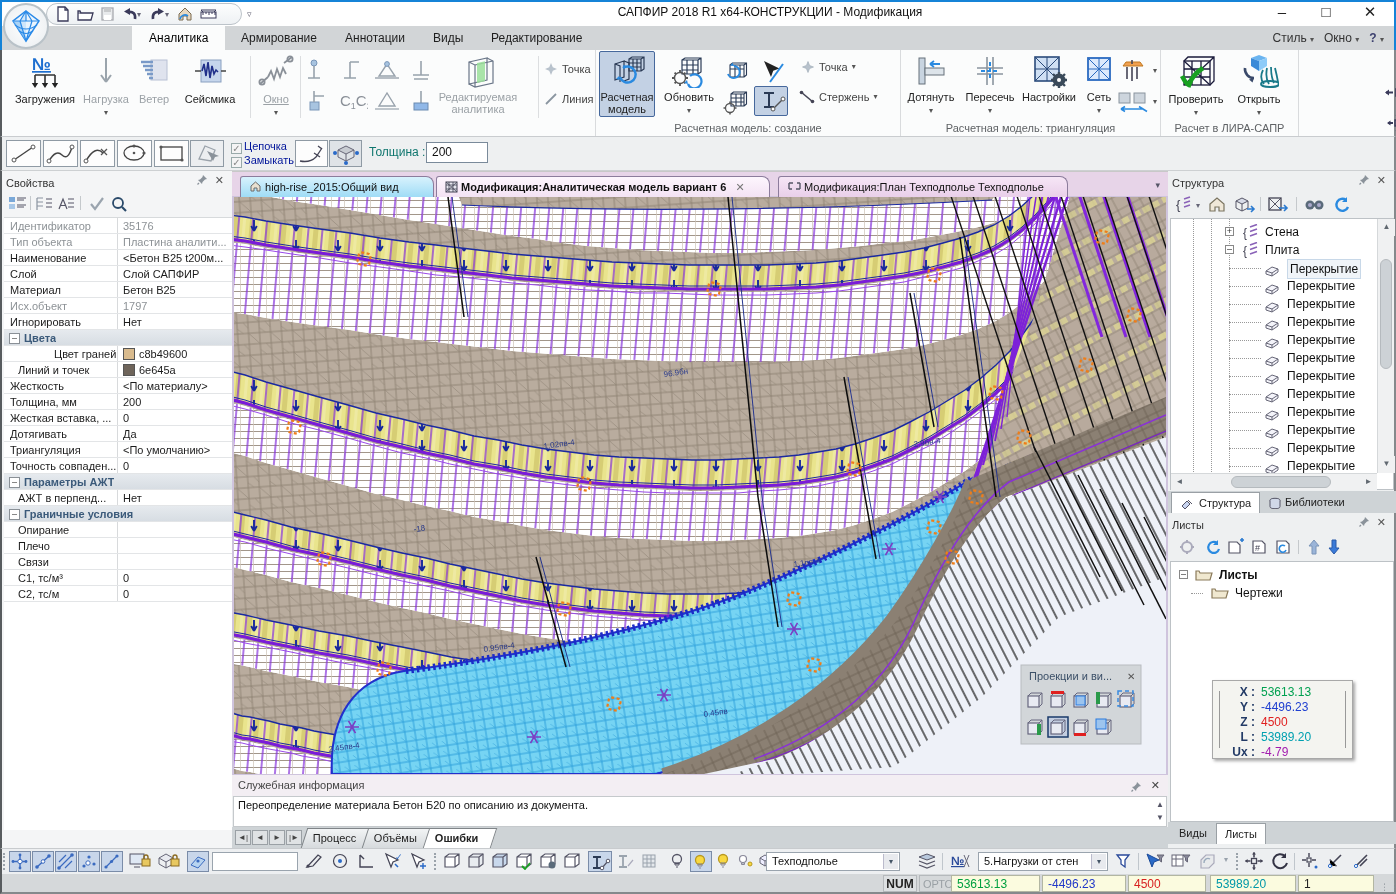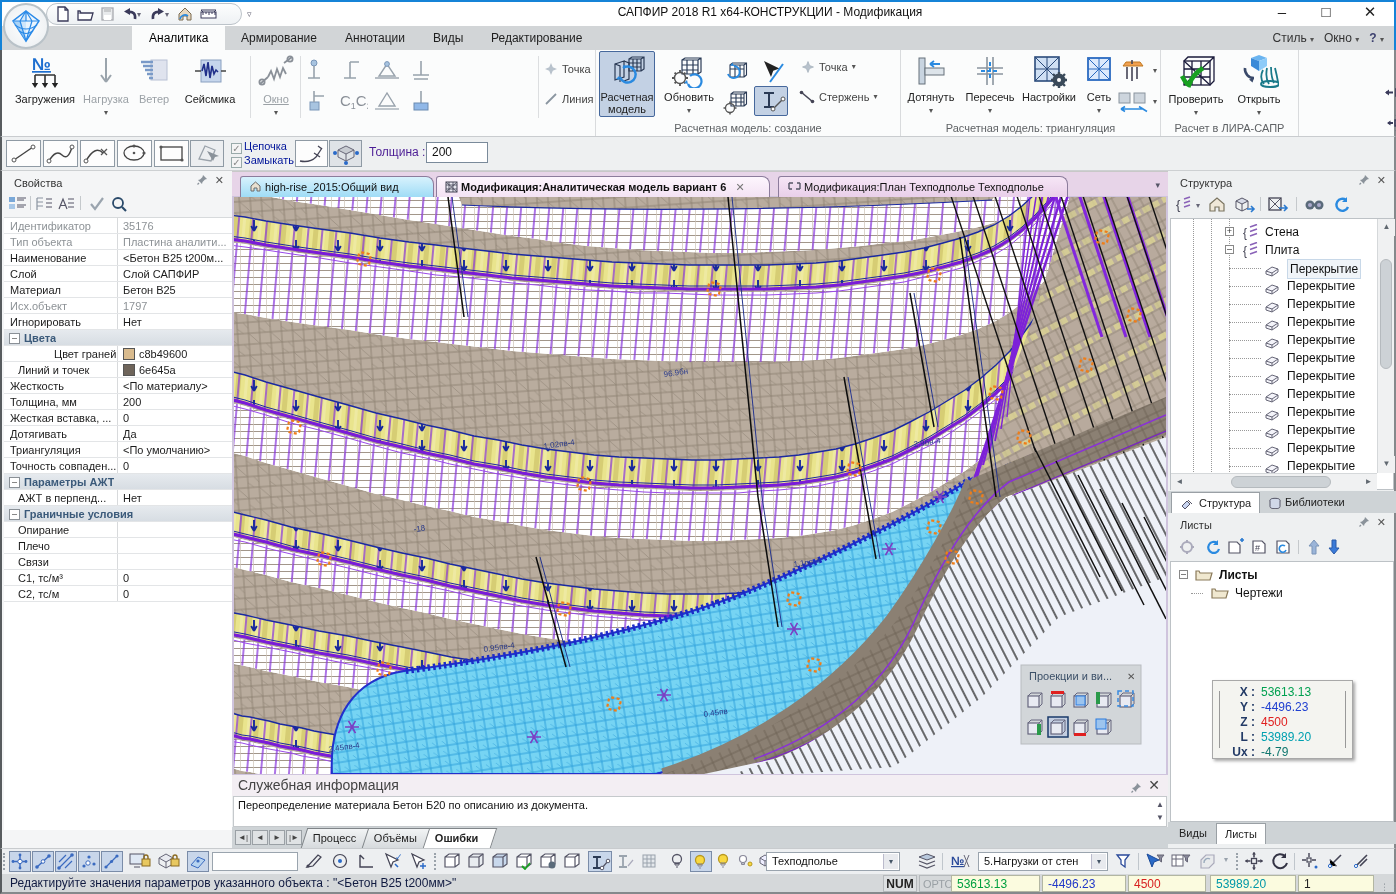--- a/index.html
+++ b/index.html
@@ -28,42 +28,42 @@
 .dd { color:#555; font-size:8px; line-height:6px; }
 .pressed { background:#c3d1e4; border:1px solid #46689c; border-radius:2px; }
 .smallrow { position:absolute; display:flex; gap:4px; align-items:center; font-size:11px; color:#222; }
 
 #toolbar2 { left:0; top:137px; width:1396px; height:34px; background:#eef0f1; border-bottom:1px solid #cdd0d2; border-left:2px solid #585c5f; border-right:2px solid #85898c; }
 .t2btn { position:absolute; top:3px; width:35px; height:27px; background:#fdfdfd; border:1px solid #8f9aa4; }
 .chk { position:absolute; font-size:11px; color:#00149a; }
 .chkbox { display:inline-block; width:11px; height:11px; border:1px solid #9aa; background:#f4f4f4; margin-right:2px; vertical-align:-2px; text-align:center; line-height:10px; font-size:10px; color:#888; }
 
 .panel { background:#eef0f1; }
-.phead { position:absolute; left:0; right:0; top:3px; height:19px; font-size:11px; color:#333; padding-left:12px; line-height:18px; }
+.phead { position:absolute; left:0; right:0; top:3px; height:19px; font-size:11px; color:#333; padding-left:4px; line-height:18px; }
 .phico { position:absolute; top:3px; font-size:11px; color:#555; }
 .ptools { position:absolute; left:2px; right:2px; height:24px; }
 
 #leftpanel { left:0; top:171px; width:232px; height:677px; border-left:2px solid #585c5f; background:#f4f5f6; }
 #proptable { position:absolute; left:2px; top:46px; width:228px; background:#fff; border-top:1px solid #d7dadc; }
 .prow { position:relative; height:16px; line-height:16px; border-bottom:1px solid #e3e5e7; font-size:11px; color:#1c1c1c; }
 .prow .pl { position:absolute; left:6px; top:0; width:106px; overflow:hidden; white-space:nowrap; }
 .prow .pv { position:absolute; left:119px; top:0; right:2px; overflow:hidden; white-space:nowrap; }
 .prow .sep { position:absolute; left:113px; top:0; bottom:0; width:1px; background:#d8dadc; }
 .prow.g { background:linear-gradient(#e6eaee,#d7dde3); color:#3b5a7a; font-weight:bold; }
 .prow.g .pl { left:20px; width:auto; }
 .prow.dis2 .pl, .prow.dis2 .pv { color:#8d9296; }
 .gbox { position:absolute; left:5px; top:3px; width:11px; height:11px; border:1px solid #8a9096; background:#fff; font-weight:normal; text-align:center; line-height:9px; font-size:9px; color:#444; }
 .sw { display:inline-block; width:12px; height:12px; border:1px solid #555; vertical-align:-2px; margin-right:4px; }
 
 #viewtabs { left:232px; top:171px; width:936px; height:25px; background:#e7d4e8; border-top:1px solid #c8c8c8; }
 .vtab { position:absolute; top:4px; height:21px; line-height:20px; white-space:nowrap; overflow:hidden; font-size:11px; color:#111; border:1px solid #8c7c9c; border-bottom:none; padding:0 8px; border-radius:3px 8px 0 0; }
 #canvaswrap { left:232px; top:196px; width:936px; height:579px; background:#cfc4dd; }
 #cv { position:absolute; left:2px; top:1px; }
 #servpanel { left:232px; top:775px; width:936px; height:73px; background:#eef0f1; }
-#servhead { position:absolute; left:0; top:0; width:936px; height:21px; background:#f3eef3; font-size:14px; color:#444; line-height:20px; padding-left:6px; }
+#servhead { position:absolute; left:0; top:0; width:936px; height:21px; background:#f3eef3; font-size:11px; color:#444; line-height:20px; padding-left:6px; }
 #servbody { position:absolute; left:1px; top:21px; width:934px; height:31px; background:#fff; border:1px solid #c5c9cc; font-size:11px; color:#111; line-height:15px; padding:1px 4px; }
 #servtabs { position:absolute; left:0; top:52px; width:936px; height:21px; background:#ced3d6; }
 .stab { position:absolute; top:1px; height:20px; line-height:19px; font-size:11px; color:#222; padding:0 14px 0 8px; border:1px solid #7f8488; border-bottom:none; background:linear-gradient(#f2f4f5,#d6dadd); transform:skewX(-18deg); }
 .stab span { display:inline-block; transform:skewX(18deg); }
 .stab.act { background:#fff; font-weight:bold; }
 .navb { position:absolute; top:3px; width:16px; height:15px; background:#dfe2e4; border:1px solid #9aa0a5; color:#444; font-size:8px; text-align:center; line-height:14px; }
 
 #rightpanel { left:1168px; top:171px; width:228px; height:677px; background:#eef0f1; border-right:2px solid #85898c; }
 .treebox { position:absolute; background:#fff; border:1px solid #bdc2c6; }
 .ritem { position:relative; height:18px; line-height:18px; font-size:12px; color:#111; white-space:nowrap; }
@@ -217,20 +217,31 @@
         </svg>
         <svg width="30" height="26">
           <path d="M15,5 l-8,13 h16 z" fill="none" stroke="#98a2ac" stroke-width="1.4"></path>
           <path d="M3,21 h24" stroke="#98a2ac" stroke-width="1.2"></path>
         </svg>
         <svg width="30" height="26">
           <path d="M15,3 v12" stroke="#98a2ac" stroke-width="1.6"></path>
           <rect x="8" y="15" width="14" height="7" fill="#90b8e8" stroke="#6a8ab0"></rect>
         </svg>
       </div>
+  <div class="bigbtn dis" style="left:420px; width:108px;">
+        <span class="ic"><svg width="34" height="34">
+            <g fill="none" stroke="#6a7688" stroke-width="1.2">
+              <path d="M8,8 l18,-4 v22 l-18,4 z"></path>
+              <path d="M8,8 l6,3 v22 M26,4 l6,3 v22 l-18,4 l-6,-3"></path>
+              <path d="M14,11 l18,-4"></path>
+            </g>
+            <path d="M16,9 l8,-1.8 v20 l-8,1.8 z" fill="#9adf9a" opacity="0.85"></path>
+          </svg></span>
+        <span class="cap">Редактируемая<br>аналитика</span>
+      </div>
   <div style="position:absolute; left:534px; top:6px; height:62px; width:1px; background:#dcdee0;"></div>
   <div class="smallrow" style="left:540px; top:12px; color:#444;">
         <svg width="14" height="14">
           <path d="M7,1 l1.8,4.2 L13,7 l-4.2,1.8 L7,13 l-1.8,-4.2 L1,7 l4.2,-1.8 z" fill="#b8c2cc"></path>
         </svg> 
         <span>Точка</span>
       </div>
   <div class="smallrow" style="left:540px; top:42px; color:#444;">
         <svg width="14" height="14">
           <path d="M2,12 L12,2" stroke="#8a96a0" stroke-width="1.8"></path>
@@ -450,21 +461,21 @@
  <div class="t2btn" style="left:293px; width:33px;"><svg width="31" height="25">
         <path d="M4,20 q10,2 16,-4 l6,-9 M22,5 l4,3 M18,12 l6,4" stroke="#445" stroke-width="1.3" fill="none"></path>
       </svg></div>
  <div class="t2btn" style="left:327px; width:33px; background:#dfe3e7;"><svg width="31" height="25">
         <path d="M8,9 l8,-4 8,4 -8,4 z" fill="#c8ccd2" stroke="#667"></path>
         <path d="M8,9 v7 l8,4 v-7 M24,9 v7 l-8,4" fill="none" stroke="#667"></path>
         <circle cx="5" cy="12" r="2" fill="#2a6ac8"></circle>
         <circle cx="27" cy="12" r="2" fill="#2a6ac8"></circle>
         <circle cx="16" cy="22" r="2" fill="#2a6ac8"></circle>
       </svg></div>
- <div style="position:absolute; left:367px; top:8px; font-size:12px; color:#4c1d95;">Толщина :</div>
+ <div style="position:absolute; left:367px; top:8px; font-size:12px; color:#0f766e;">Толщина :</div>
  <div style="position:absolute; left:424px; top:5px; width:62px; height:21px; background:#fff; border:1px solid #7a8a9a; font-size:12px; line-height:19px; padding-left:5px; color:#111;">200</div>
 </div>
 
 <div id="leftpanel" class="abs panel">
  <div class="phead">Свойства</div>
  <div class="phico" style="right:24px;"><svg width="11" height="11" style="vertical-align:-1px;">
         <path d="M6,1 l4,4 -2,0.5 -2.5,2.5 -0.5,2 -4,-4 2,-0.5 2.5,-2.5 z" fill="#8a929a"></path>
         <path d="M2,9 l-1.5,1.5" stroke="#8a929a" stroke-width="1.2"></path>
       </svg></div>
  <div class="phico" style="right:8px;">✕</div>
@@ -1118,21 +1129,21 @@
    <div class="cr">
           <span class="lab">Z :</span>
           <span class="val" style="color:#e02020;">4500</span>
         </div>
    <div class="cr">
           <span class="lab">L :</span>
           <span class="val" style="color:#00a0b0;">53989.20</span>
         </div>
    <div class="cr">
           <span class="lab">Ux :</span>
-          <span class="val" style="color:#0f766e;">-4.79</span>
+          <span class="val" style="color:#a21caf;">-4.79</span>
         </div>
    <div style="position:absolute; left:6px; top:10px; bottom:10px; width:1px; background:#999;"></div>
    <div style="position:absolute; right:6px; top:10px; bottom:10px; width:1px; background:#999;"></div>
   </div>
  </div>
  <div class="rtabs" style="top:651px;">
   <div class="bt" style="left:3px;">Виды</div>
   <div class="bt act" style="left:48px;">Листы</div>
  </div>
 </div>
@@ -1314,21 +1325,20 @@
         <path d="M4,15 L15,4" stroke="#445" stroke-width="1.6"></path>
         <path d="M4,8 v7 h7" stroke="#99a" stroke-width="1" stroke-dasharray="2,2"></path>
         <circle cx="4" cy="15" r="1.6" fill="#fff" stroke="#2a6ac8"></circle>
       </svg></div>
  <div class="bbtn" style="left:1350px; background:none; border:none;"><svg width="20" height="19">
         <path d="M4,15 L15,4 M8,15 L15,8" stroke="#445" stroke-width="1.6"></path>
         <circle cx="4" cy="15" r="1.6" fill="#fff" stroke="#2a6ac8"></circle>
       </svg></div>
 </div>
 <div id="statusbar" class="abs">
-  <div style="position:absolute; left:8px; top:2px; font-size:12px;">Редактируйте значения параметров указанного объекта : "&lt;Бетон В25  t200мм&gt;"</div>
   <div class="sbox" style="left:881px; width:34px; color:#222; font-weight:bold; border:1px solid #b5b9bc; background:#dde0e2;">NUM</div>
   <div class="sbox" style="left:917px; width:38px; color:#9aa0a5; border:1px solid #b5b9bc; font-size:11px;">ОРТО</div>
   <div class="sfield" style="left:949px; width:89px; color:#00a040;">53613.13</div>
   <div class="sfield" style="left:1040px; width:84px; color:#2038c8;">-4496.23</div>
   <div class="sfield" style="left:1126px; width:78px; color:#d82020;">4500</div>
   <div class="sfield" style="left:1208px; width:86px; color:#0098a8;">53989.20</div>
   <div class="sfield" style="left:1296px; width:76px; color:#222;">1</div>
 </div>
 <div class="abs" style="right:4px; top:882px; width:12px; height:10px; color:#8a9096; font-size:9px; letter-spacing:1px;">⋮⋮</div>
 

